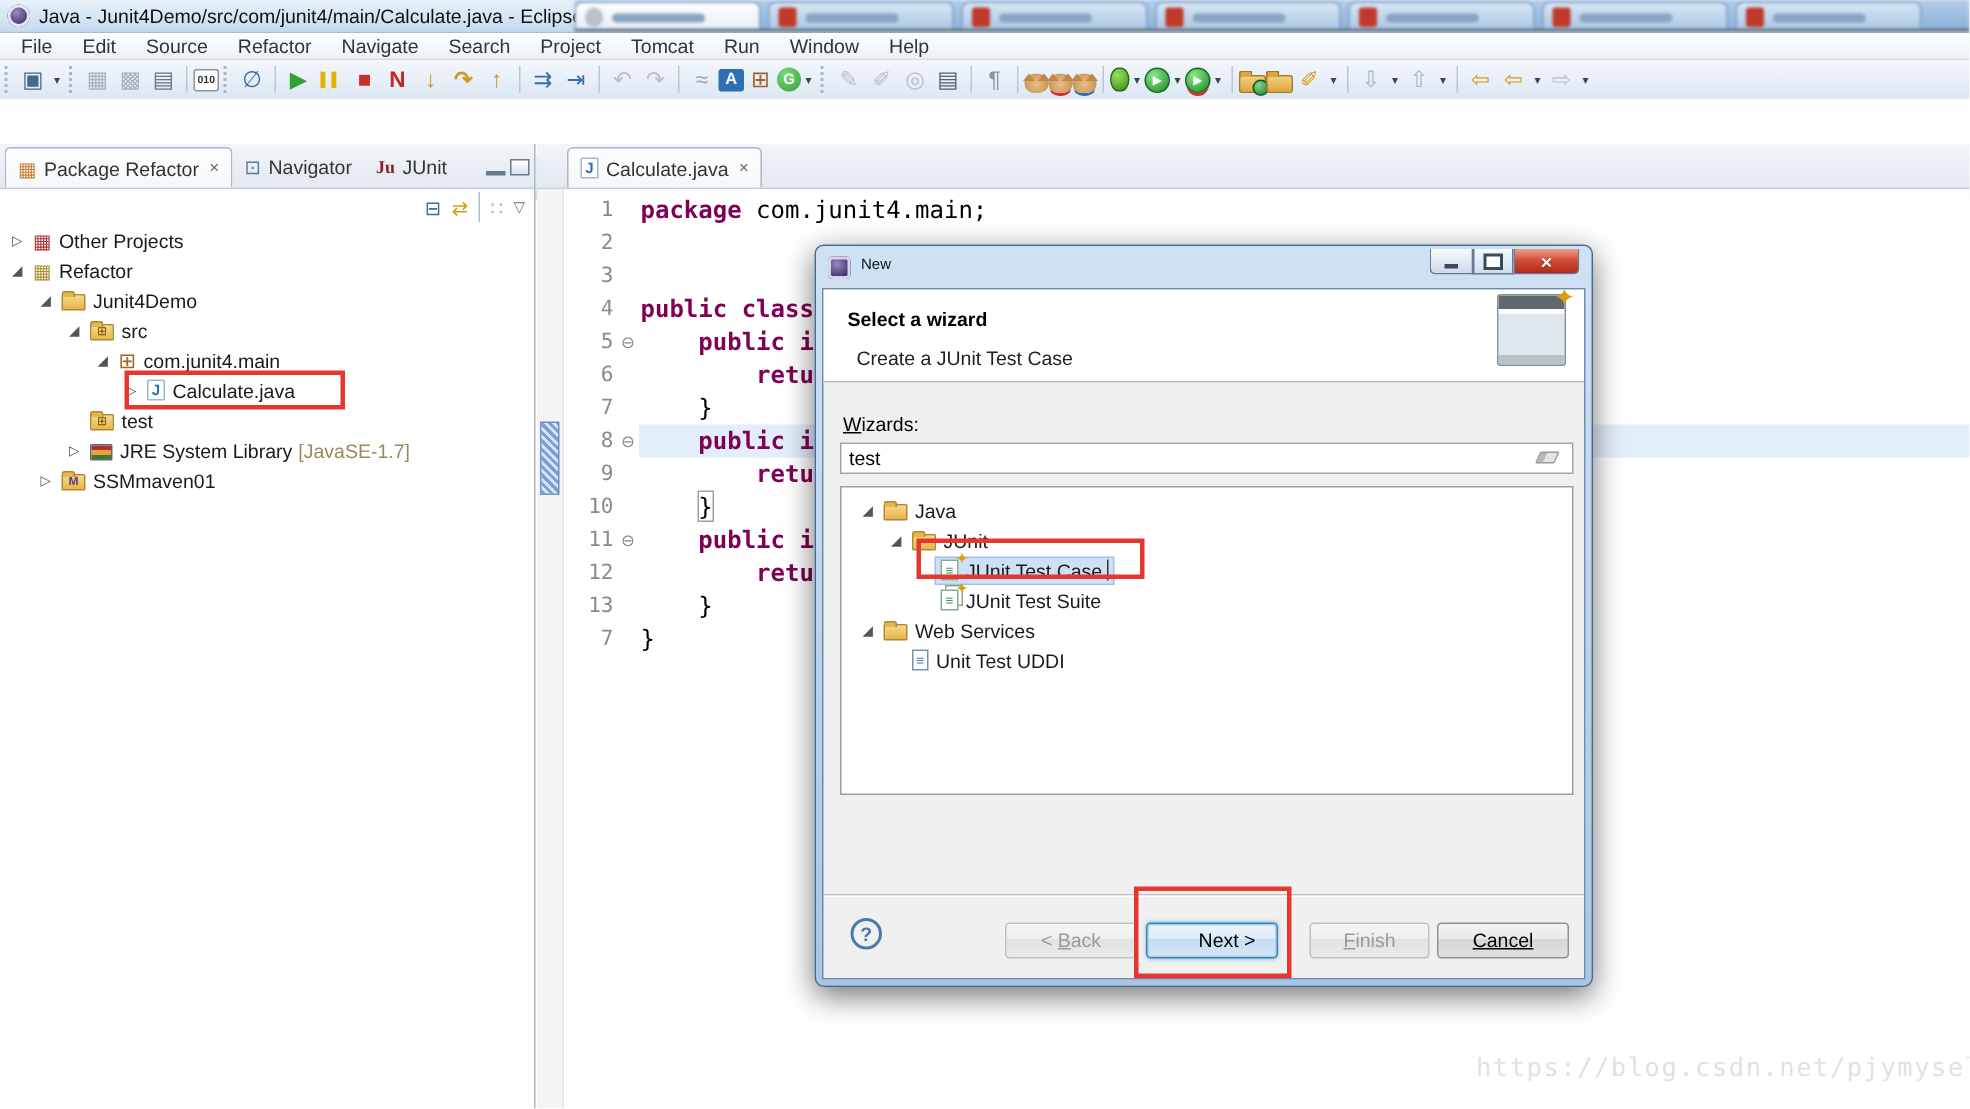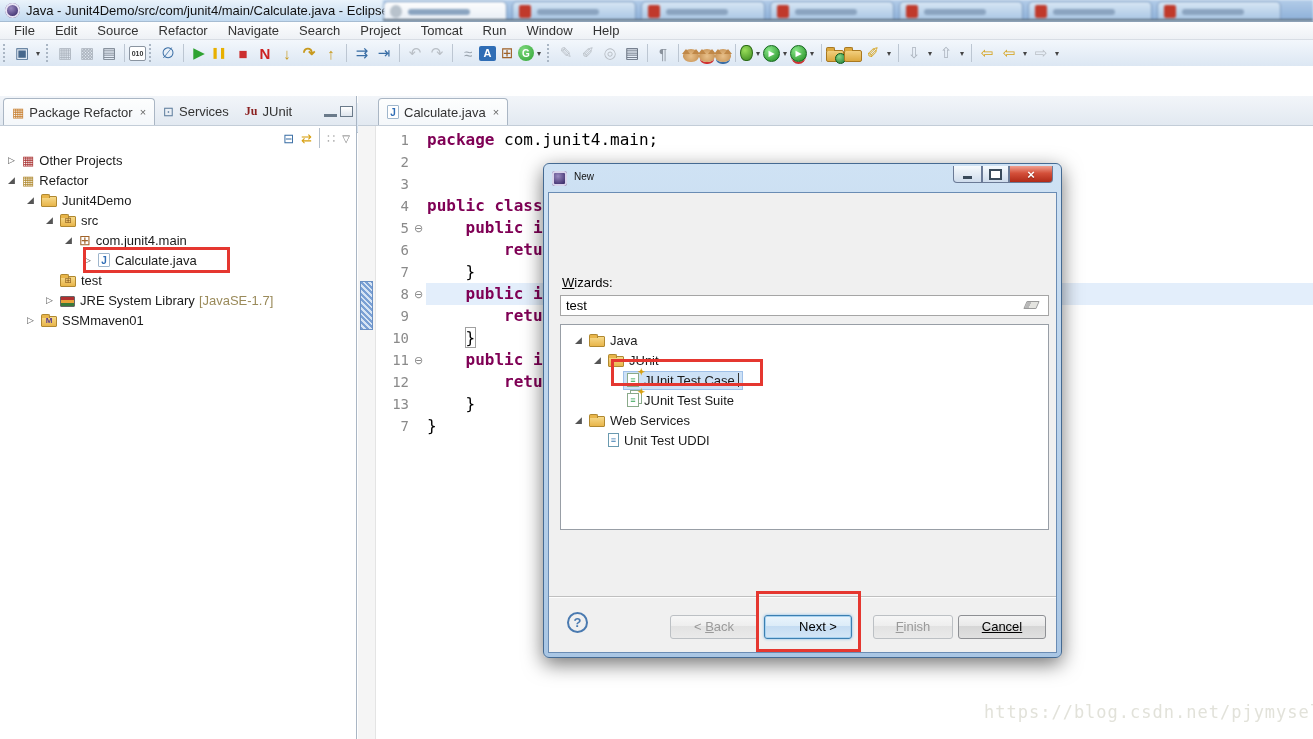--- a/index.html
+++ b/index.html
@@ -330,21 +330,21 @@
 
 <div id="leftpanel">
   <div class="ptabbar">
     <div class="ptab active">
       <span class="pkgexpic">▦</span>
       <span>Package Refactor</span>
       <span class="tclose">×</span>
     </div>
     <div class="ptab">
       <span class="navic">⊡</span>
-      <span>Services</span>
+      <span>Navigator</span>
     </div>
     <div class="ptab">
       <span class="juic">Ju</span>
       <span>JUnit</span>
     </div>
     <div style="flex:1"></div>
     <span class="viewbtn minv"></span>
     <span class="viewbtn"></span>
   </div>
   <div id="pviewbar">
@@ -512,20 +512,25 @@
   <div id="dtitle">
     <span id="dlg-icon"></span>
     <span id="dlg-title-text">New</span>
     <span id="dlg-controls">
       <span class="dcbtn minb"></span>
       <span class="dcbtn resb"></span>
       <span class="dcbtn closeb">×</span>
     </span>
   </div>
   <div id="dinner">
+    <div id="dheader">
+      <span id="dlg-heading">Select a wizard</span>
+      <span id="dlg-subheading">Create a JUnit Test Case</span>
+      <span id="dbanner"></span>
+    </div>
     <div id="dmain">
       <span id="wizards-label"><u>W</u><span>izards:</span></span>
       <input id="dfilter" value="test" style="">
       <span class="eraser"></span>
       <div id="dtreebox">
           <div class="trow" style="padding-left: 10px;">
             <span class="arr">◢</span>
             <span class="cellwrap">
               <span class="ticon dfolder"></span>
               <span class="tlabel">Java</span>

